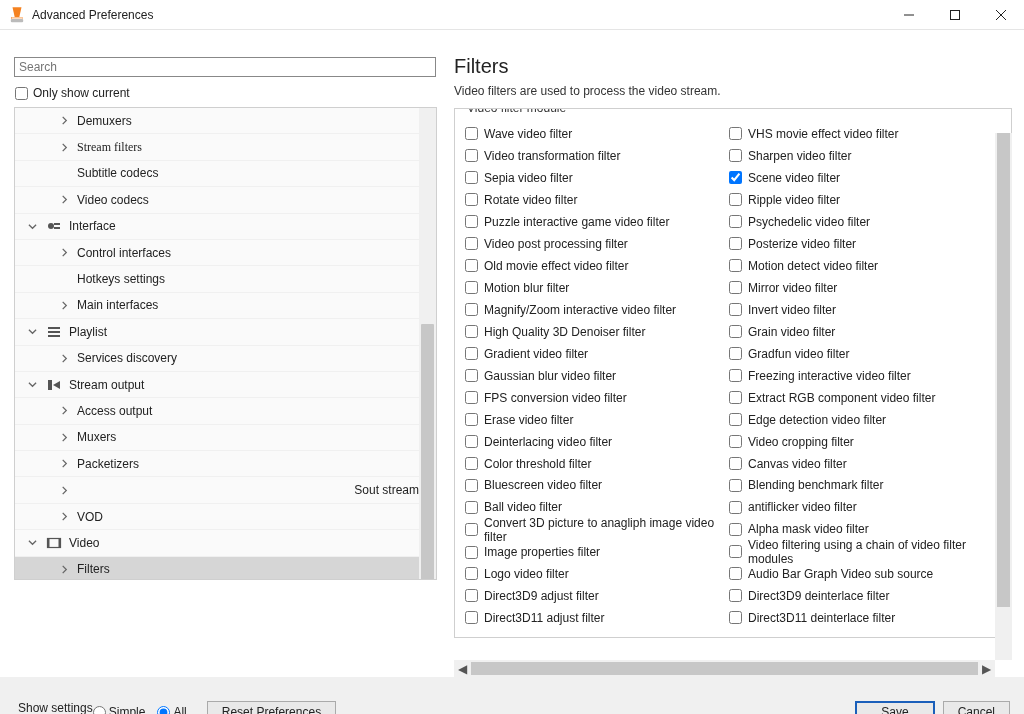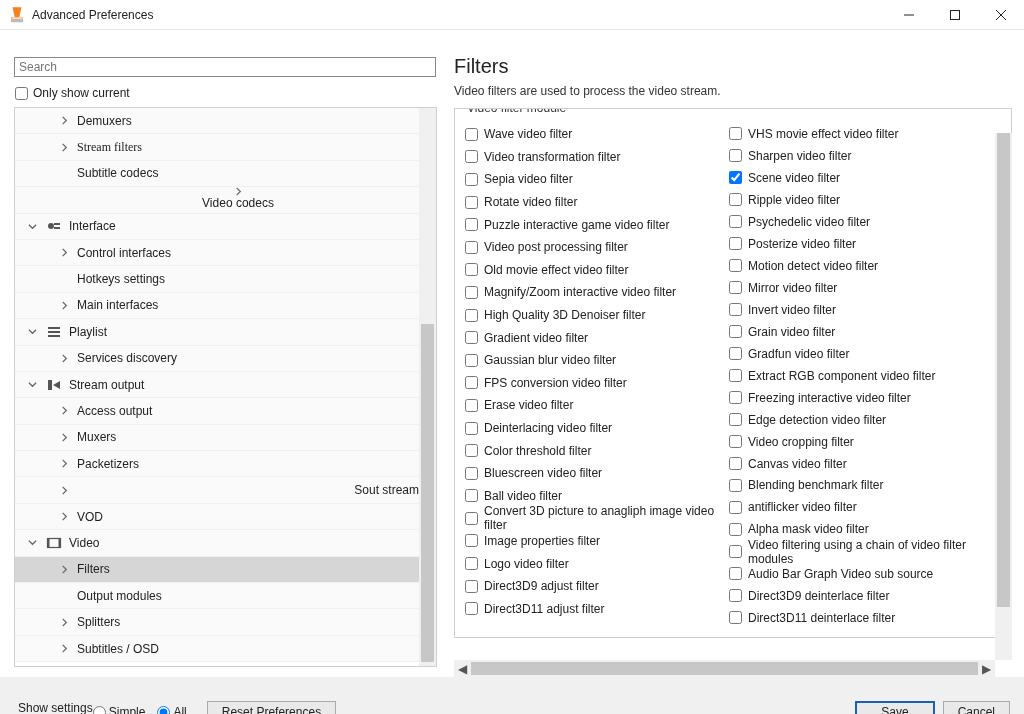--- a/index.html
+++ b/index.html
@@ -56,21 +56,21 @@
   .only-current {
     display:flex; align-items:center;
     height: 24px;
     margin-top: 4px;
   }
   .only-current input { margin: 0 5px 0 1px; width:13px; height:13px; }
   .tree-container {
     margin-top: 2px;
     border: 1px solid #cfcfcf;
     background: #fff;
-    height: 560px;
+    height: 473px;
     width: 423px;
     position: relative;
     overflow:hidden;
   }
   .tree-scroll {
     position:absolute; top:0; left:0; right:17px; bottom:0;
     overflow:hidden;
   }
   .tree-row {
     height: 26.4px;
@@ -263,21 +263,21 @@
               </svg>
             </span>
             <span style="width: 6px; display: inline-block;"></span>
             <span class="label">Stream filters</span>
           </div>
           <div class="tree-row" style="padding-left: 42px;">
             <span class="chev"></span>
             <span style="width: 6px; display: inline-block;"></span>
             <span class="label">Subtitle codecs</span>
           </div>
-          <div class="tree-row" style="padding-left: 42px; flex-direction: column;">
+          <div class="tree-row" style="padding-left: 42px;">
             <span class="chev">
               <svg width="9" height="9" viewBox="0 0 10 10">
                 <path d="M3 1 L7 5 L3 9" fill="none" stroke="#666" stroke-width="1.4"></path>
               </svg>
             </span>
             <span style="width: 6px; display: inline-block;"></span>
             <span class="label">Video codecs</span>
           </div>
           <div class="tree-row" style="padding-left: 10px;">
             <span class="chev">
@@ -489,20 +489,24 @@
             <label class="filter-item">
               <input type="checkbox" style="">
               <span>Video post processing filter</span>
             </label>
             <label class="filter-item">
               <input type="checkbox" style="">
               <span>Old movie effect video filter</span>
             </label>
             <label class="filter-item">
               <input type="checkbox" style="">
+              <span>Motion blur filter</span>
+            </label>
+            <label class="filter-item">
+              <input type="checkbox" style="">
               <span>Magnify/Zoom interactive video filter</span>
             </label>
             <label class="filter-item">
               <input type="checkbox" style="">
               <span>High Quality 3D Denoiser filter</span>
             </label>
             <label class="filter-item">
               <input type="checkbox" style="">
               <span>Gradient video filter</span>
             </label>
@@ -595,25 +599,25 @@
             <label class="filter-item">
               <input type="checkbox" style="">
               <span>Grain video filter</span>
             </label>
             <label class="filter-item">
               <input type="checkbox" style="">
               <span>Gradfun video filter</span>
             </label>
             <label class="filter-item">
               <input type="checkbox" style="">
+              <span>Freezing interactive video filter</span>
+            </label>
+            <label class="filter-item">
+              <input type="checkbox" style="">
               <span>Extract RGB component video filter</span>
-            </label>
-            <label class="filter-item">
-              <input type="checkbox" style="">
-              <span>Freezing interactive video filter</span>
             </label>
             <label class="filter-item">
               <input type="checkbox" style="">
               <span>Edge detection video filter</span>
             </label>
             <label class="filter-item">
               <input type="checkbox" style="">
               <span>Video cropping filter</span>
             </label>
             <label class="filter-item">

